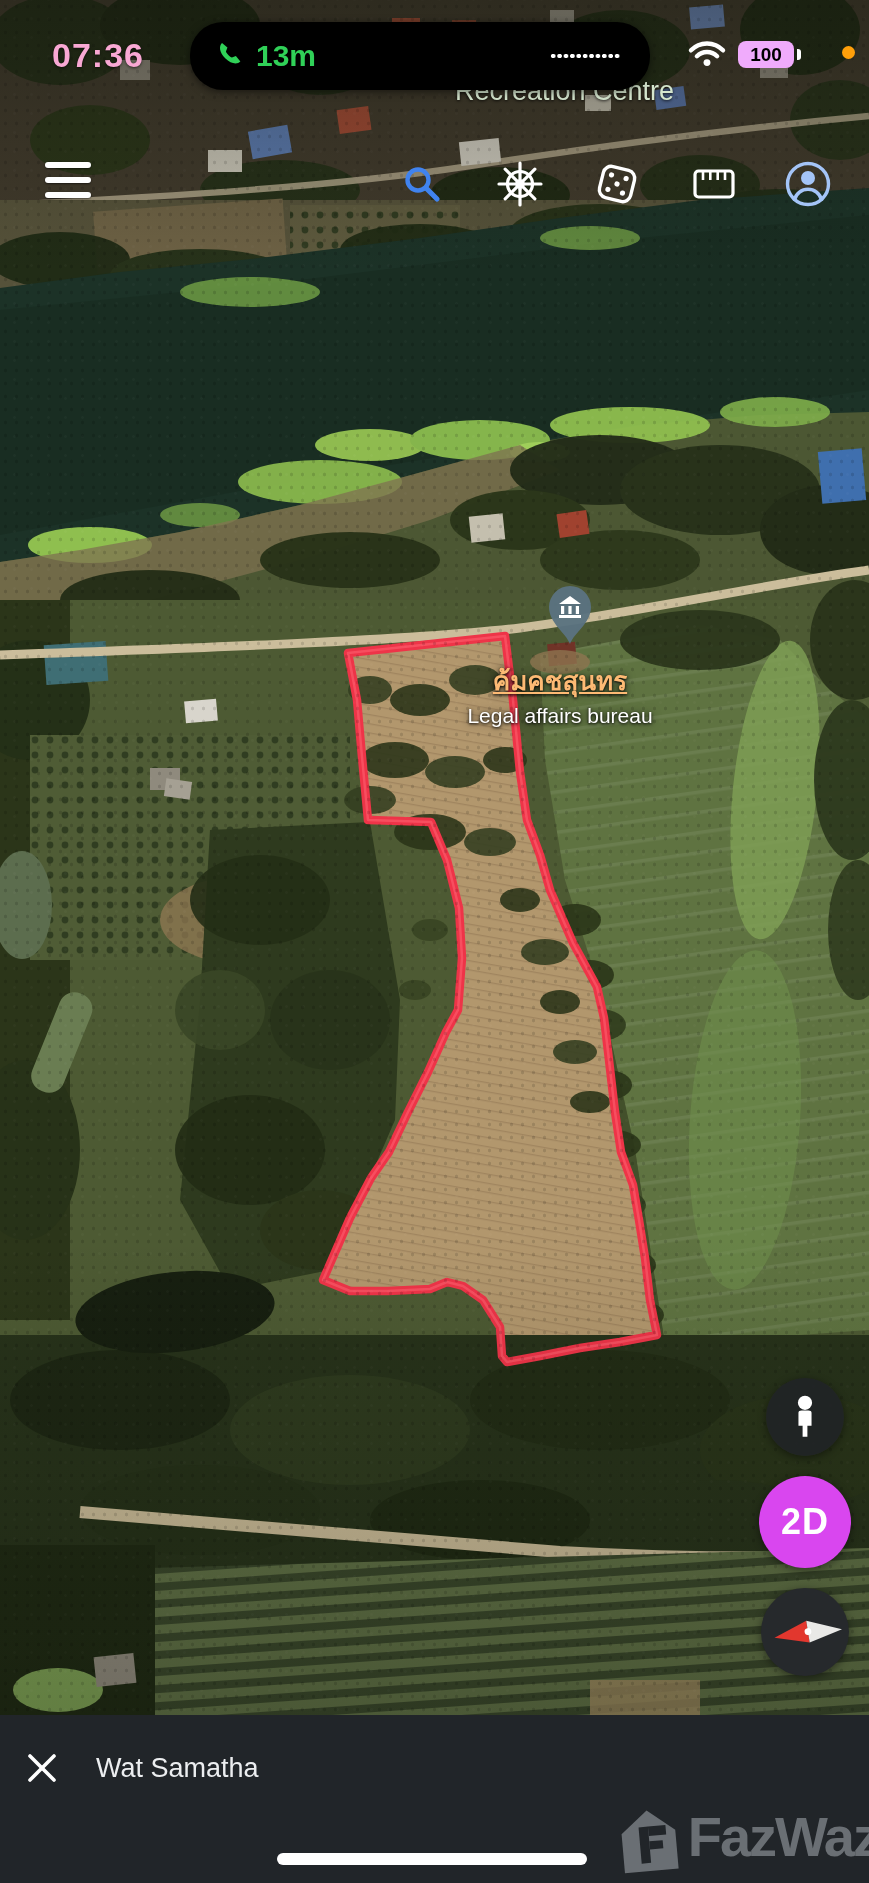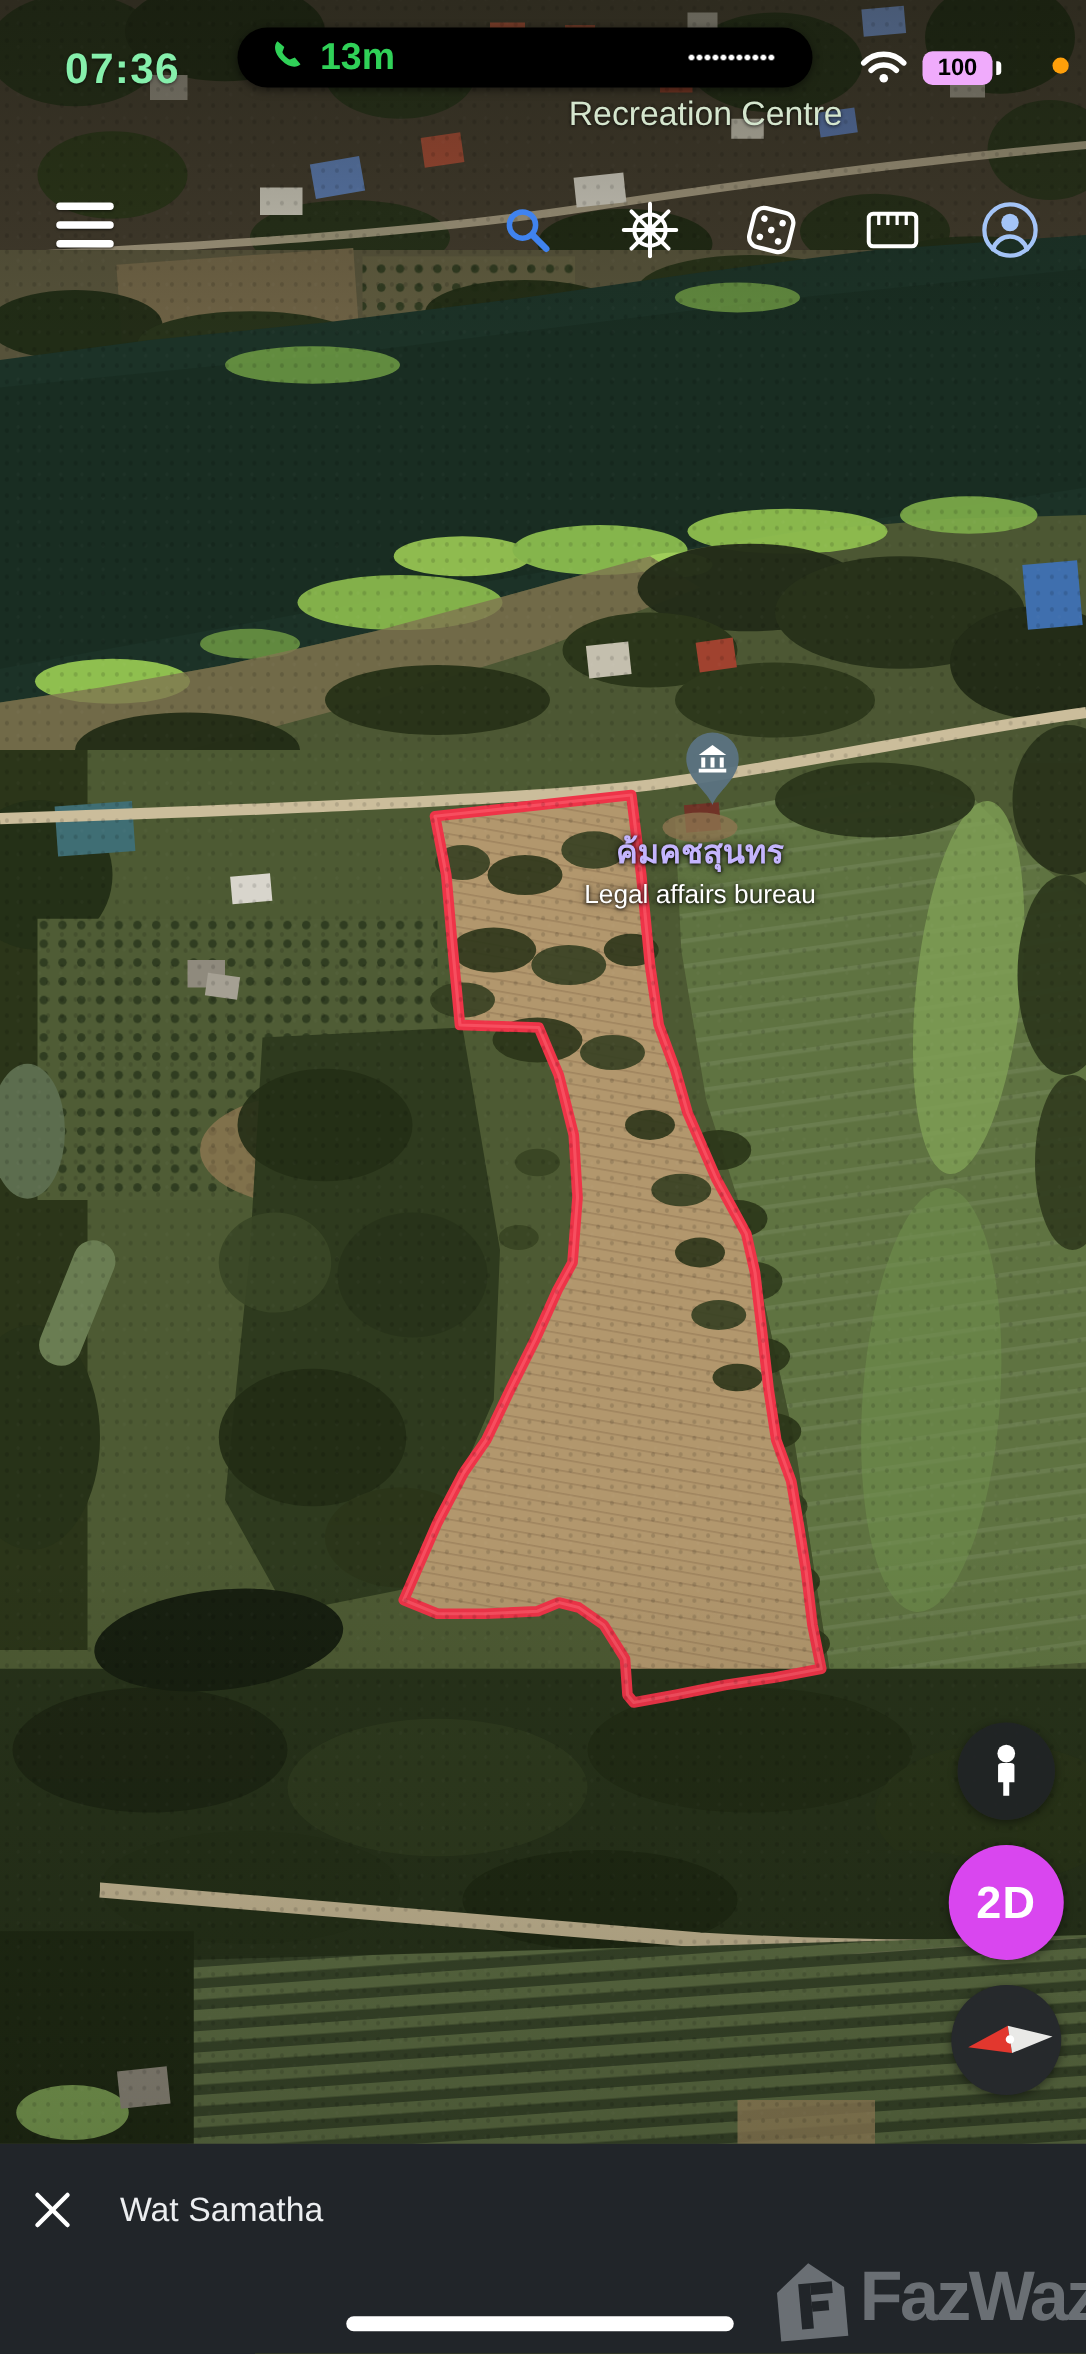--- a/index.html
+++ b/index.html
@@ -8,39 +8,39 @@
   .abs{position:absolute;}
   
   .map-wrap{position:absolute;inset:0;}
   .map-noise{position:absolute;left:0;top:0;width:869px;height:1715px;pointer-events:none;opacity:.45;
     background-image:radial-gradient(rgba(0,0,0,.28) 1.2px,transparent 1.9px),
                      radial-gradient(rgba(255,255,255,.05) 1px,transparent 1.7px);
     background-size:11px 13px,17px 19px;background-position:0 0,6px 9px;}
   .map-tone{position:absolute;left:0;top:0;width:869px;height:1715px;pointer-events:none;
     background:linear-gradient(180deg,rgba(15,18,10,.38),rgba(0,0,0,0) 16%,rgba(0,0,0,0) 72%,rgba(8,12,6,.22));}
   
-  .time{left:52px;top:36px;color:#86efac;font-size:34px;font-weight:700;letter-spacing:1px;text-shadow:0 1px 3px rgba(0,0,0,.6);}
-  .island{left:190px;top:22px;width:460px;height:48px;border-radius:33px;background:#000;
+  .time{left:52px;top:36px;color:#f9a8d4;font-size:34px;font-weight:700;letter-spacing:1px;text-shadow:0 1px 3px rgba(0,0,0,.6);}
+  .island{left:190px;top:22px;width:460px;height:68px;border-radius:33px;background:#000;
     display:flex;align-items:center;box-shadow:0 2px 8px rgba(0,0,0,.5);z-index:12;text-align:center;}
   .call-label{color:var(--c-call);font-size:30px;font-weight:600;margin-left:10px;}
   .pill-dots{margin-left:auto;margin-right:30px;width:70px;height:6px;
     background-image:radial-gradient(circle,#fff 2.1px,transparent 2.5px);background-size:6.4px 6px;background-repeat:repeat-x;}
   .battery{left:738px;top:41px;width:56px;height:27px;background:#f0abfc;border-radius:8px;
     display:flex;align-items:center;justify-content:center;color:#000;font-size:19px;font-weight:700;z-index:11;}
   .battery-cap{left:797px;top:49px;width:4px;height:11px;background:#fff;border-radius:0 3px 3px 0;z-index:11;}
   .mic-dot{left:842px;top:46px;width:13px;height:13px;border-radius:50%;background:var(--c-mic);z-index:11;}
   
   .tool{width:56px;height:56px;display:flex;align-items:center;justify-content:center;z-index:11;}
   .burger{left:40px;top:162px;flex-direction:column;justify-content:space-between;height:36px;padding:0;}
   .burger span{display:block;width:46px;height:6px;background:#fff;border-radius:3px;box-shadow:0 1px 2px rgba(0,0,0,.5);}
   
   .rec-label{left:455px;top:76px;width:240px;color:#d5e6ce;font-size:27px;text-align:left;z-index:5;
     text-shadow:0 1px 3px rgba(0,0,0,.8);}
   .poi-box{left:440px;top:660px;width:240px;text-align:center;z-index:6;}
-  .poi-thai{color:#c4b5fd;font-size:26px;font-weight:700;text-shadow:0 1px 3px #000,0 0 8px rgba(0,0,0,.6);}
+  .poi-thai{color:#fdba74;font-size:26px;font-weight:700;text-shadow:0 1px 3px #000,0 0 8px rgba(0,0,0,.6);text-decoration:underline;}
   .poi-en{color:#fff;font-size:21px;margin-top:3px;text-shadow:0 1px 3px #000,0 0 8px rgba(0,0,0,.6);}
   .pin{left:546px;top:582px;z-index:7;}
   
   .round-btn{border-radius:50%;display:flex;align-items:center;justify-content:center;z-index:11;
     box-shadow:0 2px 8px rgba(0,0,0,.45);}
   .pegman-btn{left:766px;top:1378px;width:78px;height:78px;background:rgba(32,36,38,.93);}
   .mode-btn{left:759px;top:1476px;width:92px;height:92px;background:#d946ef;color:#fff;font-size:36px;font-weight:700;letter-spacing:1px;}
   .compass-btn{left:761px;top:1588px;width:88px;height:88px;background:#26292c;}
   
   .bottom-bar{left:0;top:1715px;width:869px;height:168px;background:#212529;z-index:20;}

